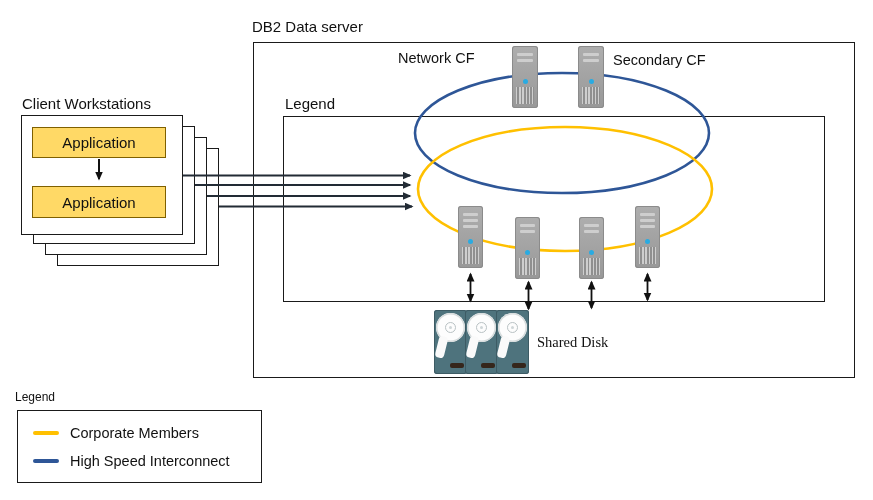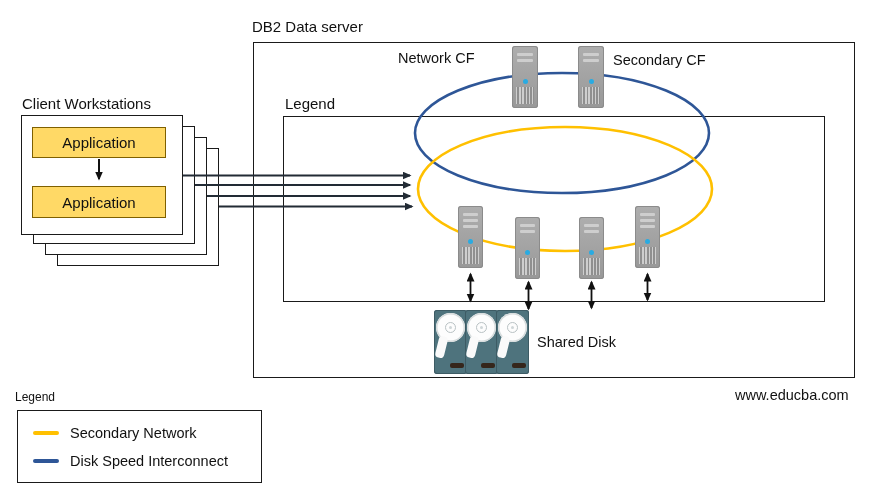--- a/index.html
+++ b/index.html
@@ -184,22 +184,21 @@
     <line class="dbl-arrow" x1="528.5" y1="282" x2="528.5" y2="309" marker-start="url(#ah-black-rev)" marker-end="url(#ah-black)"></line>
     <line class="dbl-arrow" x1="591.5" y1="282" x2="591.5" y2="308" marker-start="url(#ah-black-rev)" marker-end="url(#ah-black)"></line>
     <line class="dbl-arrow" x1="647.5" y1="274" x2="647.5" y2="300" marker-start="url(#ah-black-rev)" marker-end="url(#ah-black)"></line>
   </svg>
 
   <div class="lbl bold" style="left:252px;top:18px;">DB2 Data server</div>
   <div class="lbl bold" style="left:22px;top:95px;">Client Workstations</div>
   <div class="lbl bold" style="left:285px;top:95px;">Legend</div>
   <div class="lbl" style="left:398px;top:50px;">Network CF</div>
   <div class="lbl" style="left:613px;top:52px;">Secondary CF</div>
-  <div class="lbl" style="left:537px;top:334px;">Shared Disk</div>
+  <div class="lbl" style="left:537px;top:334px;font-family:Liberation Serif, serif;">Shared Disk</div>
   <div class="lbl bold" style="left:15px;top:390px;font-size:12px;">Legend</div>
-  <div class="lbl" style="left:735px;top:387px;">www.educba.com</div>
 
   <div class="legend-swatch" style="left: 33px; top: 431px; background: rgb(255, 192, 0);"></div>
-  <div class="legend-label" style="left:70px;top:425px;">Secondary Network</div>
+  <div class="legend-label" style="left:70px;top:425px;">Corporate Members</div>
   <div class="legend-swatch" style="left: 33px; top: 459px; background: rgb(46, 86, 151);"></div>
-  <div class="legend-label" style="left:70px;top:453px;">Disk Speed Interconnect</div>
+  <div class="legend-label" style="left:70px;top:453px;">High Speed Interconnect</div>
 
 </div>
 
 </body></html>

